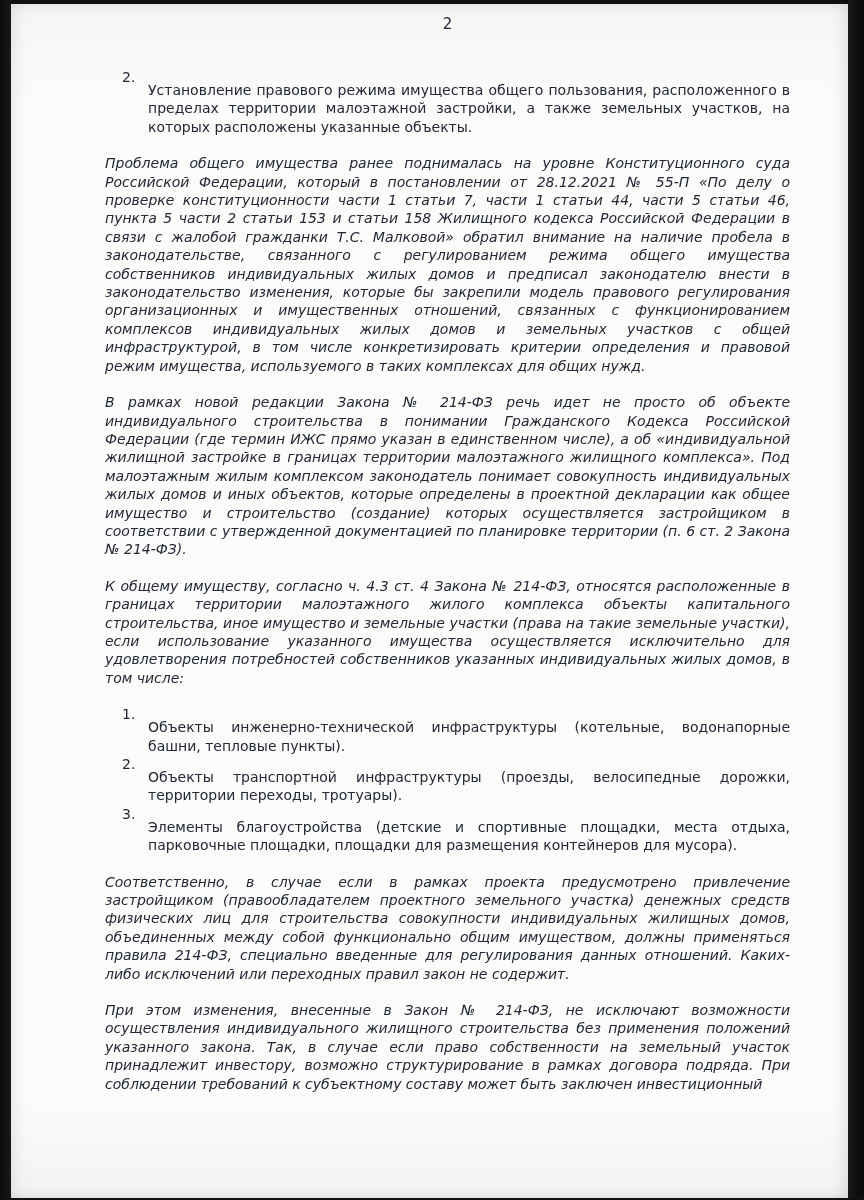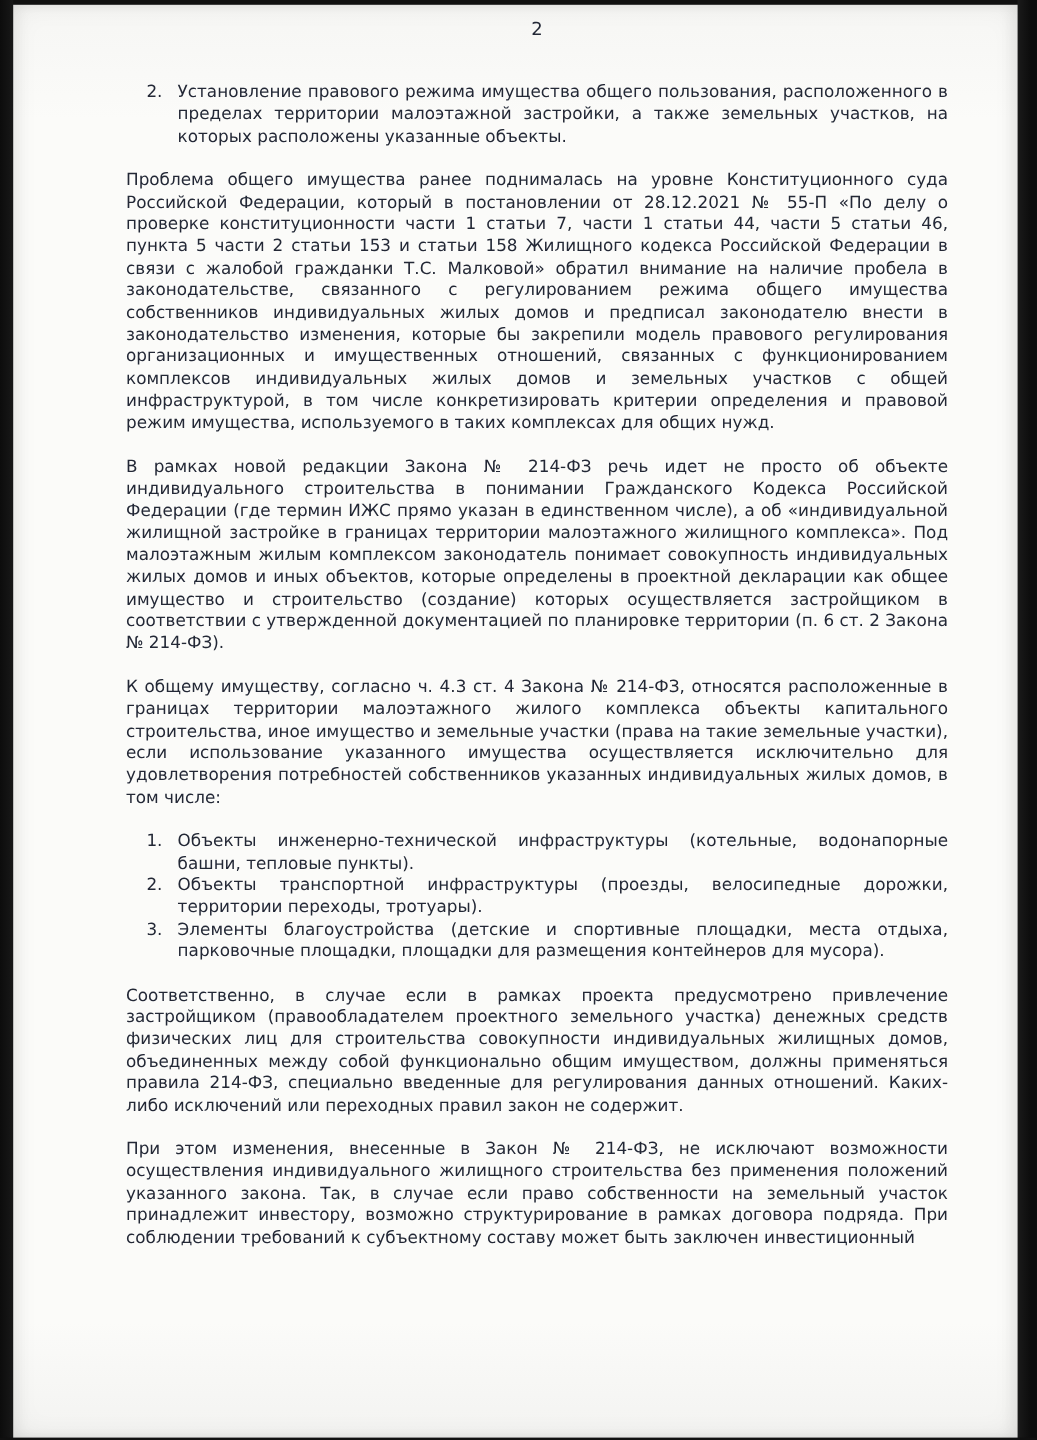--- a/index.html
+++ b/index.html
@@ -49,36 +49,38 @@
   }
   .body-text {
     margin-top: 34px;
     font-size: 14px;
     line-height: 18.4px;
     text-align: justify;
   }
   p.para {
     margin: 0 0 18px 0;
     text-align: justify;
+    font-style: italic;
   }
   .list-block {
     margin: 0 0 18px 0;
   }
   .list-item {
     display: flex;
     align-items: flex-start;
     padding-left: 17px;
   }
   .list-item .num {
     flex: 0 0 26px;
     text-align: left;
   }
   .list-item .txt {
     flex: 1 1 auto;
     text-align: justify;
+    margin-top: 13px;
   }
   .sub-list .list-item {
     margin: 0;
   }
   
   .edge-top {
     position: absolute;
     left: 0; top: 0;
     width: 100%; height: 4px;
     background: #101010;

